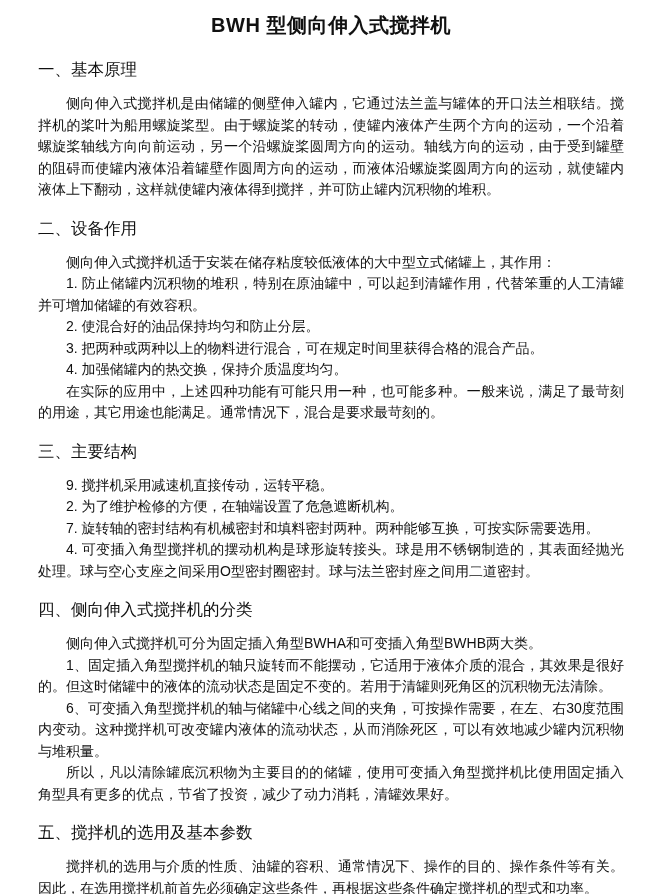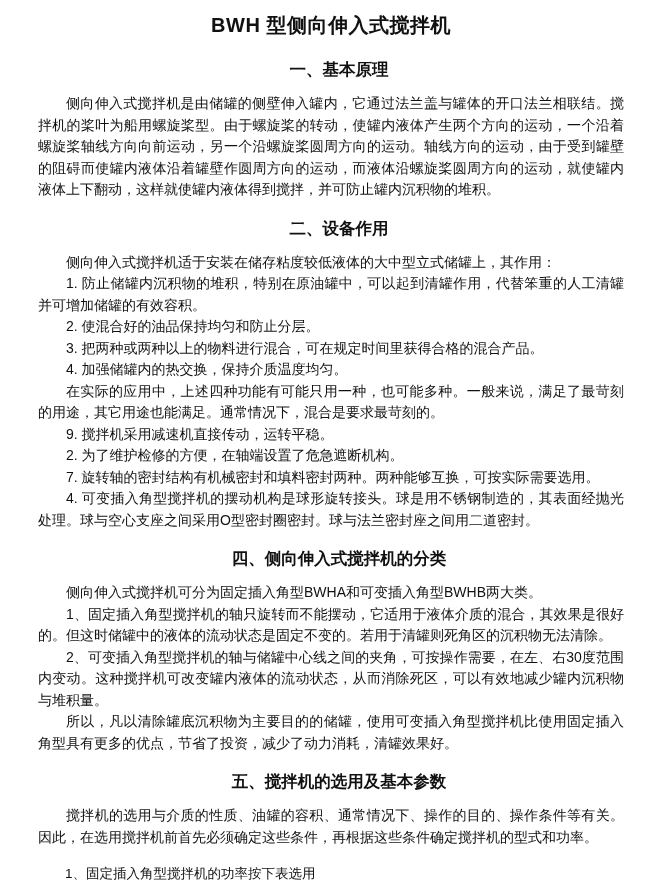--- a/index.html
+++ b/index.html
@@ -16,23 +16,22 @@
   }
   h1.doc-title {
     font-size: 20px;
     font-weight: bold;
     text-align: center;
     margin: 4px 0 20px 0;
     letter-spacing: 0.5px;
   }
   h2.sec-heading {
     font-size: 16.5px;
-    font-weight: bold;
-    margin: 17px 0 12px 16px;
-    text-align: center;
+    font-weight: normal;
+    margin: 17px 0 12px 0;
   }
   p.body-para {
     font-size: 14px;
     line-height: 21.5px;
     margin: 0;
     text-indent: 2em;
     text-align: justify;
   }
   p.table-caption {
     font-size: 13.5px;
@@ -52,29 +51,30 @@
   <p class="body-para">侧向伸入式搅拌机是由储罐的侧壁伸入罐内，它通过法兰盖与罐体的开口法兰相联结。搅拌机的桨叶为船用螺旋桨型。由于螺旋桨的转动，使罐内液体产生两个方向的运动，一个沿着螺旋桨轴线方向向前运动，另一个沿螺旋桨圆周方向的运动。轴线方向的运动，由于受到罐壁的阻碍而使罐内液体沿着罐壁作圆周方向的运动，而液体沿螺旋桨圆周方向的运动，就使罐内液体上下翻动，这样就使罐内液体得到搅拌，并可防止罐内沉积物的堆积。</p>
 
   <h2 class="sec-heading">二、设备作用</h2>
   <p class="body-para">侧向伸入式搅拌机适于安装在储存粘度较低液体的大中型立式储罐上，其作用：</p>
   <p class="body-para">1. 防止储罐内沉积物的堆积，特别在原油罐中，可以起到清罐作用，代替笨重的人工清罐并可增加储罐的有效容积。</p>
   <p class="body-para">2. 使混合好的油品保持均匀和防止分层。</p>
   <p class="body-para">3. 把两种或两种以上的物料进行混合，可在规定时间里获得合格的混合产品。</p>
   <p class="body-para">4. 加强储罐内的热交换，保持介质温度均匀。</p>
   <p class="body-para">在实际的应用中，上述四种功能有可能只用一种，也可能多种。一般来说，满足了最苛刻的用途，其它用途也能满足。通常情况下，混合是要求最苛刻的。</p>
 
+  <h2 class="sec-heading">三、主要结构</h2>
   <p class="body-para">9. 搅拌机采用减速机直接传动，运转平稳。</p>
   <p class="body-para">2. 为了维护检修的方便，在轴端设置了危急遮断机构。</p>
   <p class="body-para">7. 旋转轴的密封结构有机械密封和填料密封两种。两种能够互换，可按实际需要选用。</p>
   <p class="body-para">4. 可变插入角型搅拌机的摆动机构是球形旋转接头。球是用不锈钢制造的，其表面经抛光处理。球与空心支座之间采用O型密封圈密封。球与法兰密封座之间用二道密封。</p>
 
   <h2 class="sec-heading">四、侧向伸入式搅拌机的分类</h2>
   <p class="body-para">侧向伸入式搅拌机可分为固定插入角型BWHA和可变插入角型BWHB两大类。</p>
   <p class="body-para">1、固定插入角型搅拌机的轴只旋转而不能摆动，它适用于液体介质的混合，其效果是很好的。但这时储罐中的液体的流动状态是固定不变的。若用于清罐则死角区的沉积物无法清除。</p>
-  <p class="body-para">2、可变插入角型搅拌机的轴与储罐中心线之间的夹角，可按操作需要，在左、右30度范围内变动。这种搅拌机可改变罐内液体的流动状态，从而消除死区，可以有效地减少罐内沉积物与堆积量。</p>
+  <p class="body-para">6、可变插入角型搅拌机的轴与储罐中心线之间的夹角，可按操作需要，在左、右30度范围内变动。这种搅拌机可改变罐内液体的流动状态，从而消除死区，可以有效地减少罐内沉积物与堆积量。</p>
   <p class="body-para">所以，凡以清除罐底沉积物为主要目的的储罐，使用可变插入角型搅拌机比使用固定插入角型具有更多的优点，节省了投资，减少了动力消耗，清罐效果好。</p>
 
   <h2 class="sec-heading">五、搅拌机的选用及基本参数</h2>
   <p class="body-para">搅拌机的选用与介质的性质、油罐的容积、通常情况下、操作的目的、操作条件等有关。因此，在选用搅拌机前首先必须确定这些条件，再根据这些条件确定搅拌机的型式和功率。</p>
 
   <p class="table-caption">1、固定插入角型搅拌机的功率按下表选用</p>
 
 </div>
 
 </body></html>

